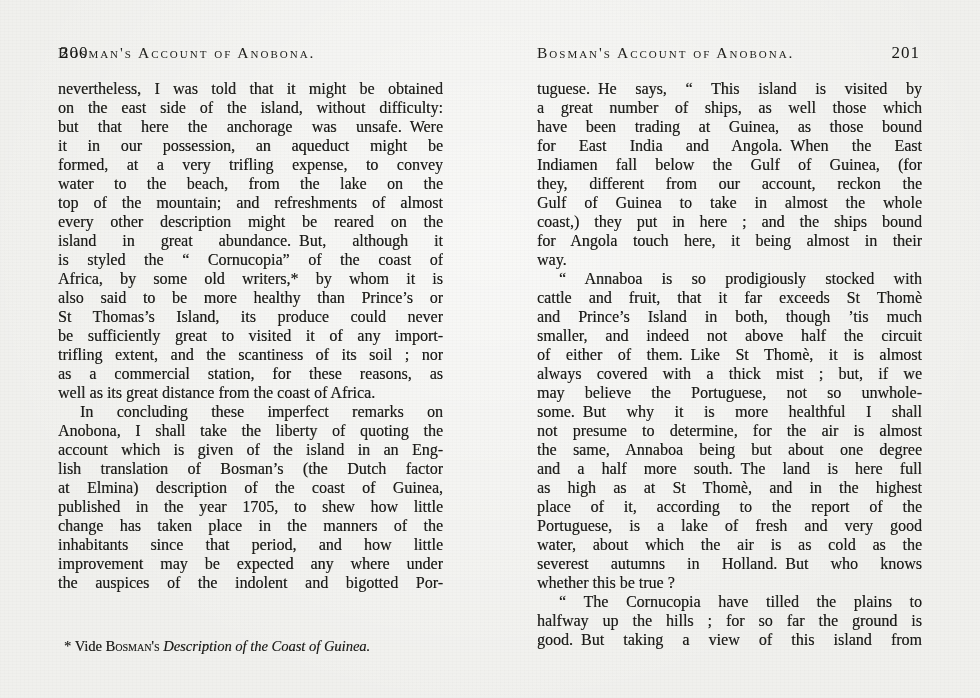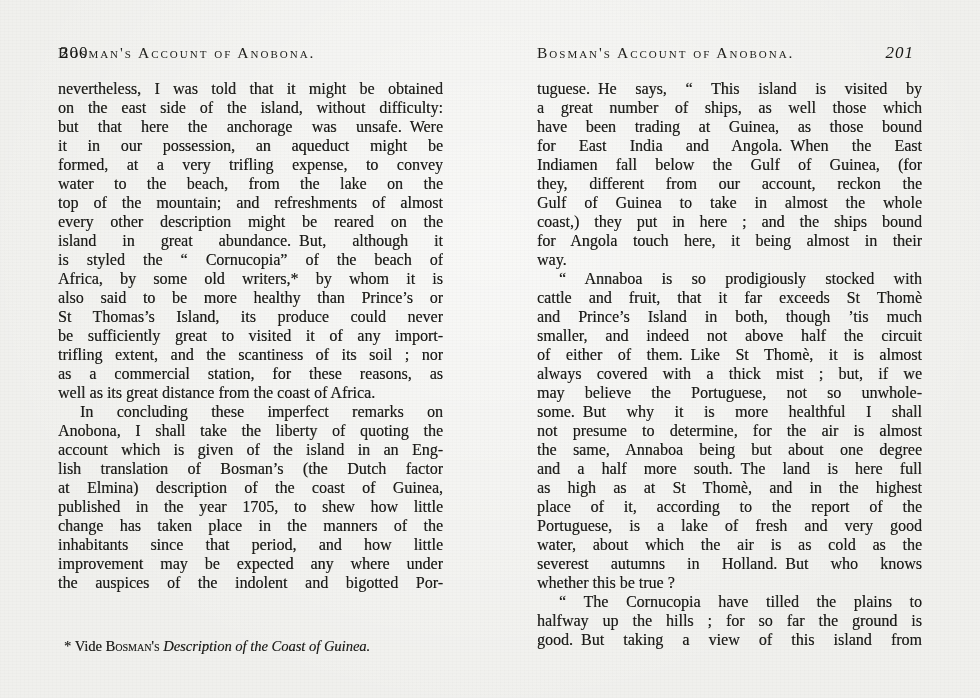--- a/index.html
+++ b/index.html
@@ -25,21 +25,21 @@
 
   .runhead { position:absolute; top:44px; left:0; right:0; height:22px; }
   .runtitle {
     display:block; text-align:left;
     font-variant:small-caps;
     font-size:15.5px; letter-spacing:2px;
     color:#21211d;
   }
   .pagenum { position:absolute; top:-1px; font-size:17px; letter-spacing:1px; color:#181815; }
   .page.left  .pagenum { left:2px; }
-  .page.right .pagenum { right:8px;font-style:italic; }
+  .page.right .pagenum { right:2px; }
 
   .pagebody { position:absolute; top:79px; left:0; right:0; }
   .line {
     margin:0; padding:0;
     height:19px; line-height:19px; overflow:hidden;
     font-size:16px;
     text-align:justify; text-align-last:justify;
     text-shadow:0.3px 0.3px 0.45px rgba(30,30,26,0.55);
   }
   .line.nj { text-align-last:left; }
@@ -67,21 +67,21 @@
     <div class="pagebody">
         <p class="line">nevertheless, I was told that it might be obtained</p>
         <p class="line">on the east side of the island, without difficulty:</p>
         <p class="line">but that here the anchorage was unsafe. Were</p>
         <p class="line">it in our possession, an aqueduct might be</p>
         <p class="line">formed, at a very trifling expense, to convey</p>
         <p class="line">water to the beach, from the lake on the</p>
         <p class="line">top of the mountain; and refreshments of almost</p>
         <p class="line">every other description might be reared on the</p>
         <p class="line">island in great abundance. But, although it</p>
-        <p class="line">is styled the “ Cornucopia” of the beach of</p>
+        <p class="line">is styled the “ Cornucopia” of the coast of</p>
         <p class="line">Africa, by some old writers,* by whom it is</p>
         <p class="line">also said to be more healthy than Prince’s or</p>
         <p class="line">St Thomas’s Island, its produce could never</p>
         <p class="line">be sufficiently great to visited it of any import-</p>
         <p class="line">trifling extent, and the scantiness of its soil ; nor</p>
         <p class="line">as a commercial station, for these reasons, as</p>
         <p class="line nj">well as its great distance from the coast of Africa.</p>
         <p class="line in">In concluding these imperfect remarks on</p>
         <p class="line">Anobona, I shall take the liberty of quoting the</p>
         <p class="line">account which is given of the island in an Eng-</p>

